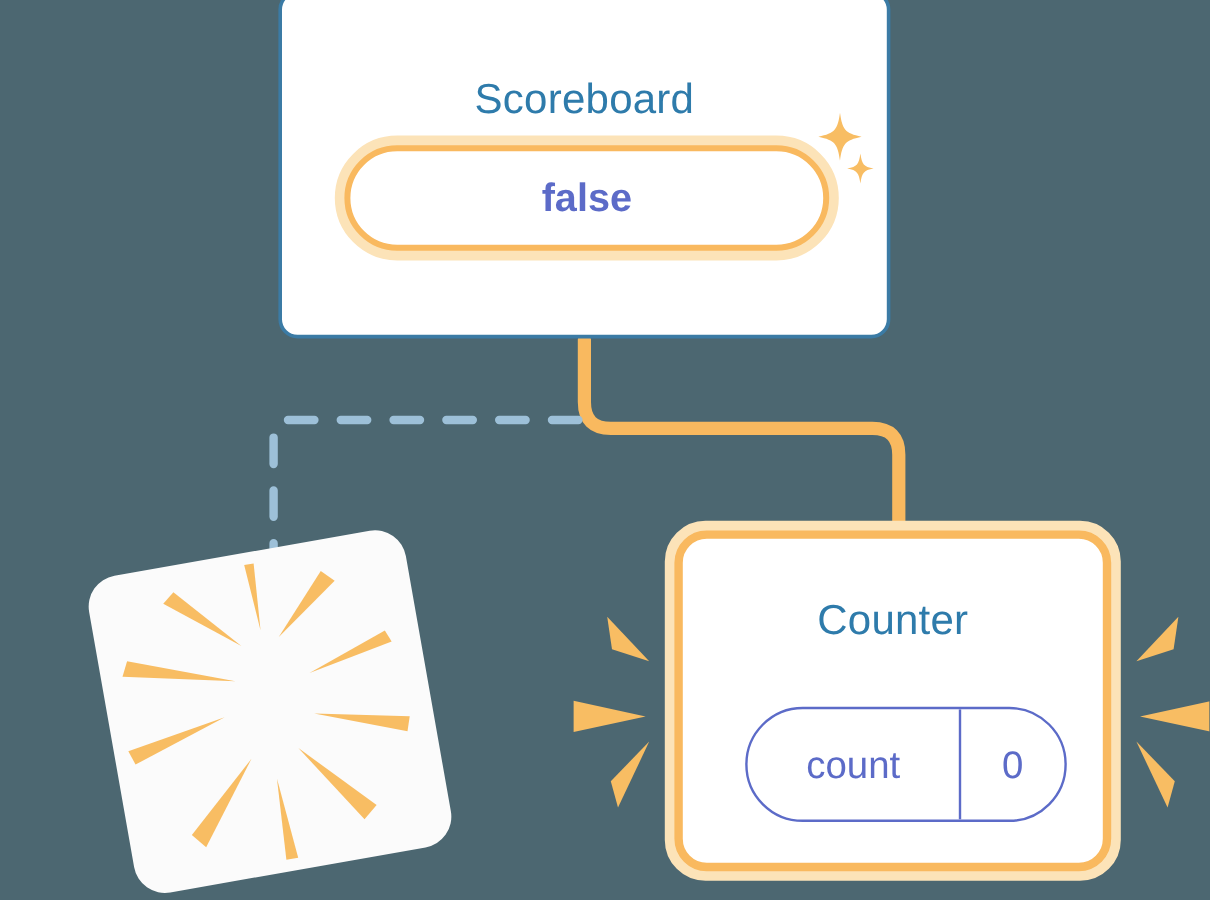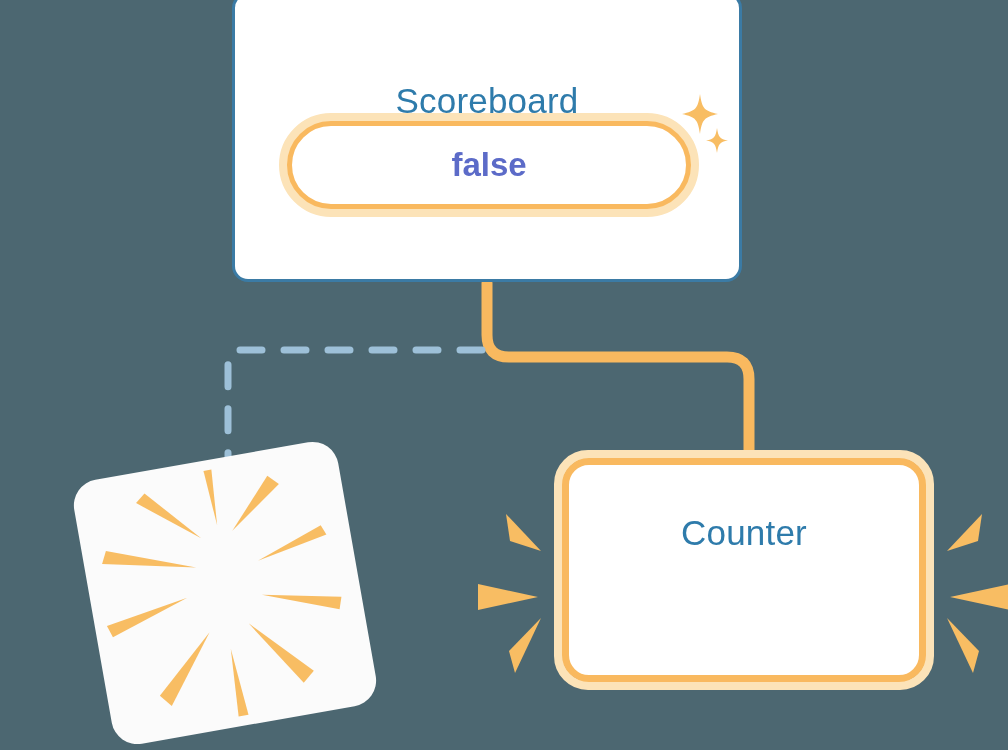--- a/index.html
+++ b/index.html
@@ -56,21 +56,21 @@
     z-index: 4;
   }
   .card-title {
     color: #2e7bab;
     font-size: 35px;
     font-weight: normal;
     text-align: center;
     letter-spacing: 0.2px;
   }
   .scoreboard-title {
-    margin-top: 86px;
+    margin-top: 68px;
   }
 
   
   .pill-wrap-hl {
     position: absolute;
     left: 44px;
     top: 118px;
     width: 420px;
     height: 104px;
     border: 9px solid #fce3b8;
@@ -103,23 +103,23 @@
   }
   .pill-hl .pill-val {
     flex: 1 1 auto;
     font-weight: bold;
   }
 
   
   .card-counter {
     position: absolute;
     left: 554px;
-    top: 450px;
+    top: 434px;
     width: 380px;
-    height: 240px;
+    height: 300px;
     border: 9px solid #fce3b8;
     border-radius: 34px;
     box-sizing: border-box;
     z-index: 4;
   }
   .card-counter-inner {
     position: absolute;
     left: -1px;
     top: -1px;
     right: -1px;
@@ -228,20 +228,24 @@
     <g fill="#f8bd63">
       <path d="M 28 2 C 30 16 32 19 46 22 C 32 25 30 28 28 42 C 26 28 24 25 10 22 C 24 19 26 16 28 2 Z"></path>
       <path d="M 45 36 C 46.4 45 47.6 47 56 48.5 C 47.6 50 46.4 52 45 61 C 43.6 52 42.4 50 34 48.5 C 42.4 47 43.6 45 45 36 Z"></path>
     </g>
   </svg>
 
   <div class="card-counter">
     <div class="card-counter-inner">
       <div class="card-title counter-title">Counter</div>
 
+      <div class="pill-plain">
+        <div class="pill-key">count</div>
+        <div class="pill-val">0</div>
+      </div>
     </div>
   </div>
 
   <svg id="bursts" viewBox="0 0 1008 750">
     <g fill="#f8bd63">
       <polygon points="506,514 541,551 510,541"></polygon>
       <polygon points="478,584 538,597 478,610"></polygon>
       <polygon points="509,651 541,618 515,673"></polygon>
     </g>
     <g fill="#f8bd63">

